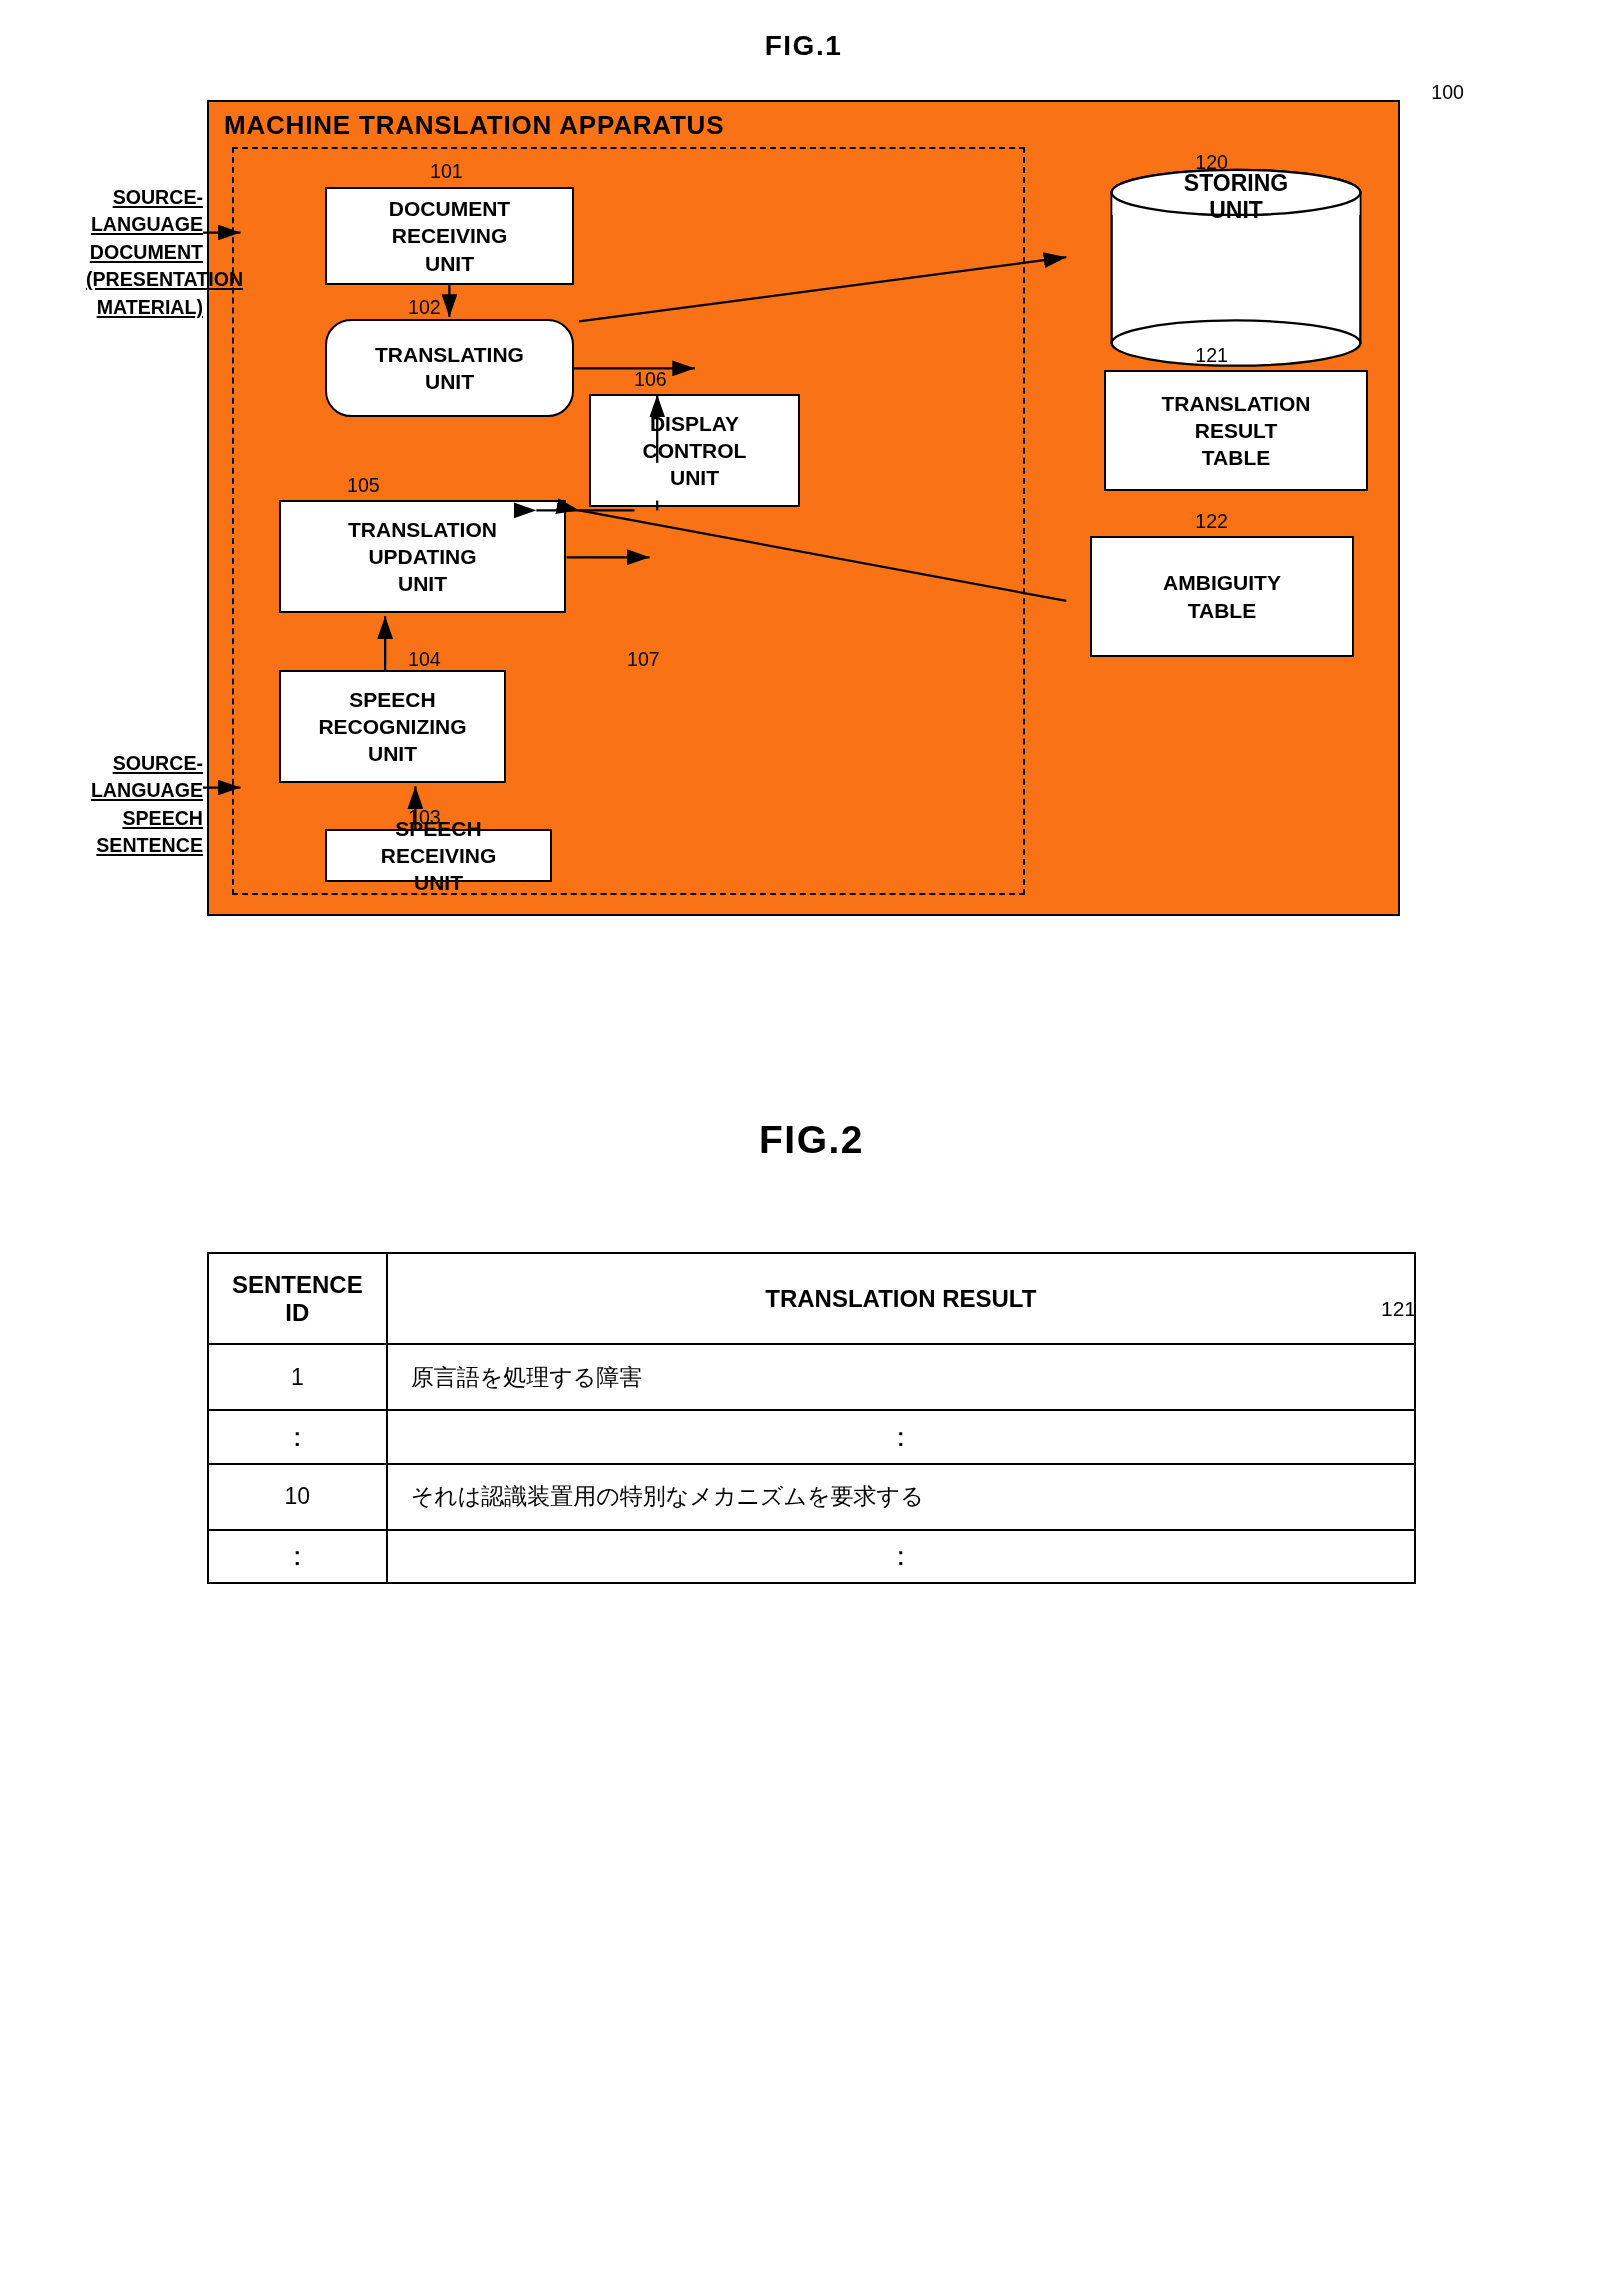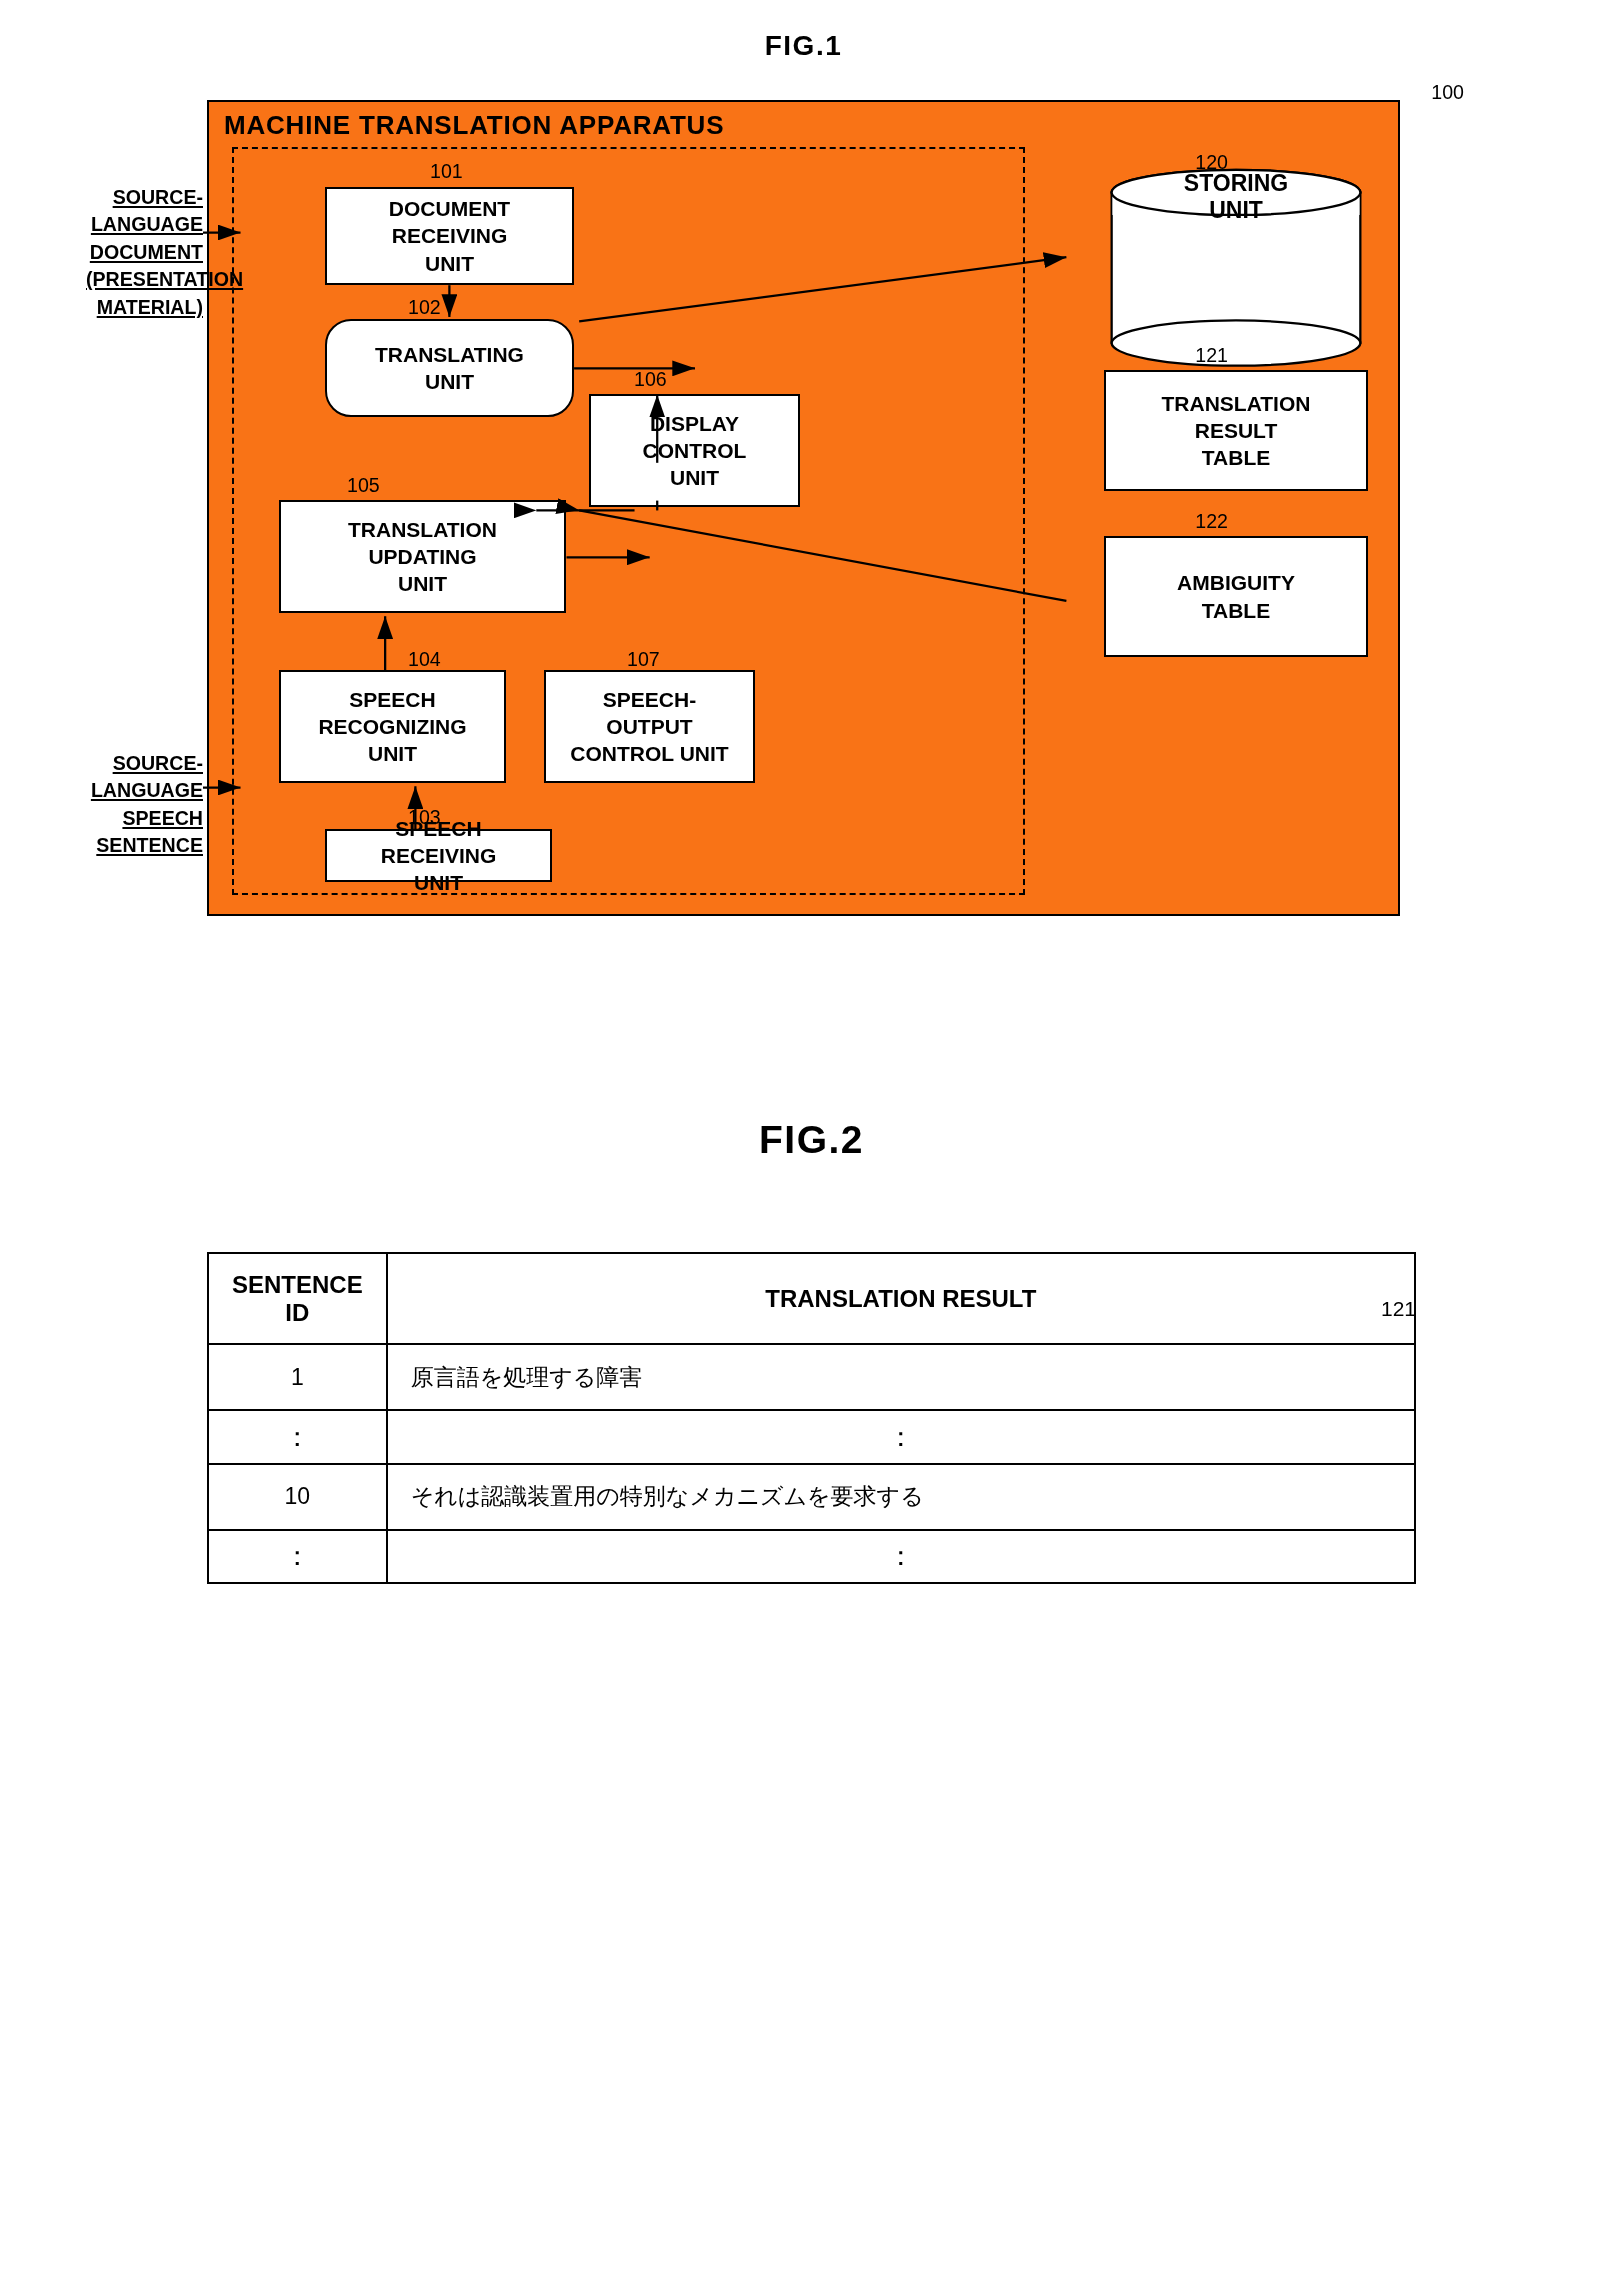--- a/index.html
+++ b/index.html
@@ -214,25 +214,20 @@
         <span class="ref-num" style="left: 174px; top: 499px;">104</span>
 
         <div class="comp-box" style="left: 45px; top: 521px; width: 227px; height: 113px;">
           <span style="white-space: pre-line;">SPEECH
 RECOGNIZING
 UNIT</span>
         </div>
 
         <span class="ref-num" style="left: 393px; top: 499px;">107</span>
 
-        <div class="comp-box" style="left: 310px; top: 521px; width: 211px; height: 113px;">
-          <span style="white-space: pre-line;">SPEECH-
-OUTPUT
-CONTROL UNIT</span>
-        </div>
 
         <span class="ref-num" style="left: 174px; top: 657px;">103</span>
 
         <div class="comp-box" style="left: 91px; top: 680px; width: 227px; height: 53px;">
           <span style="white-space: pre-line;">SPEECH
 RECEIVING
 UNIT</span>
         </div>
 
         <svg class="arrows-svg" xmlns="http://www.w3.org/2000/svg" viewBox="0 0 1044 984" width="789" height="743">
@@ -285,21 +280,21 @@
       <span class="ref-num" style="right: 170px; top: 242px;">121</span>
 
       <div class="comp-box" style="right: 30px; top: 268px; width: 264px; height: 121px;">
         <span style="white-space: pre-line;">TRANSLATION
 RESULT
 TABLE</span>
       </div>
 
       <span class="ref-num" style="right: 170px; top: 408px;">122</span>
 
-      <div class="comp-box" style="right: 30px; top: 434px; width: 264px; height: 121px;">
+      <div class="comp-box" style="right: 44px; top: 434px; width: 264px; height: 121px;">
         <span style="white-space: pre-line;">AMBIGUITY
 TABLE</span>
       </div>
 
       <svg style="position:absolute; top:0; left:0; width:100%; height:100%;" xmlns="http://www.w3.org/2000/svg" viewBox="0 0 1574 1074" width="1189" height="811">
         <defs>
           <marker id="ah1" markerWidth="10" markerHeight="7" refX="10" refY="3.5" orient="auto">
             <polygon points="0 0, 10 3.5, 0 7" fill="#000"></polygon>
           </marker>
           <marker id="ah2" markerWidth="10" markerHeight="7" refX="0" refY="3.5" orient="auto">

